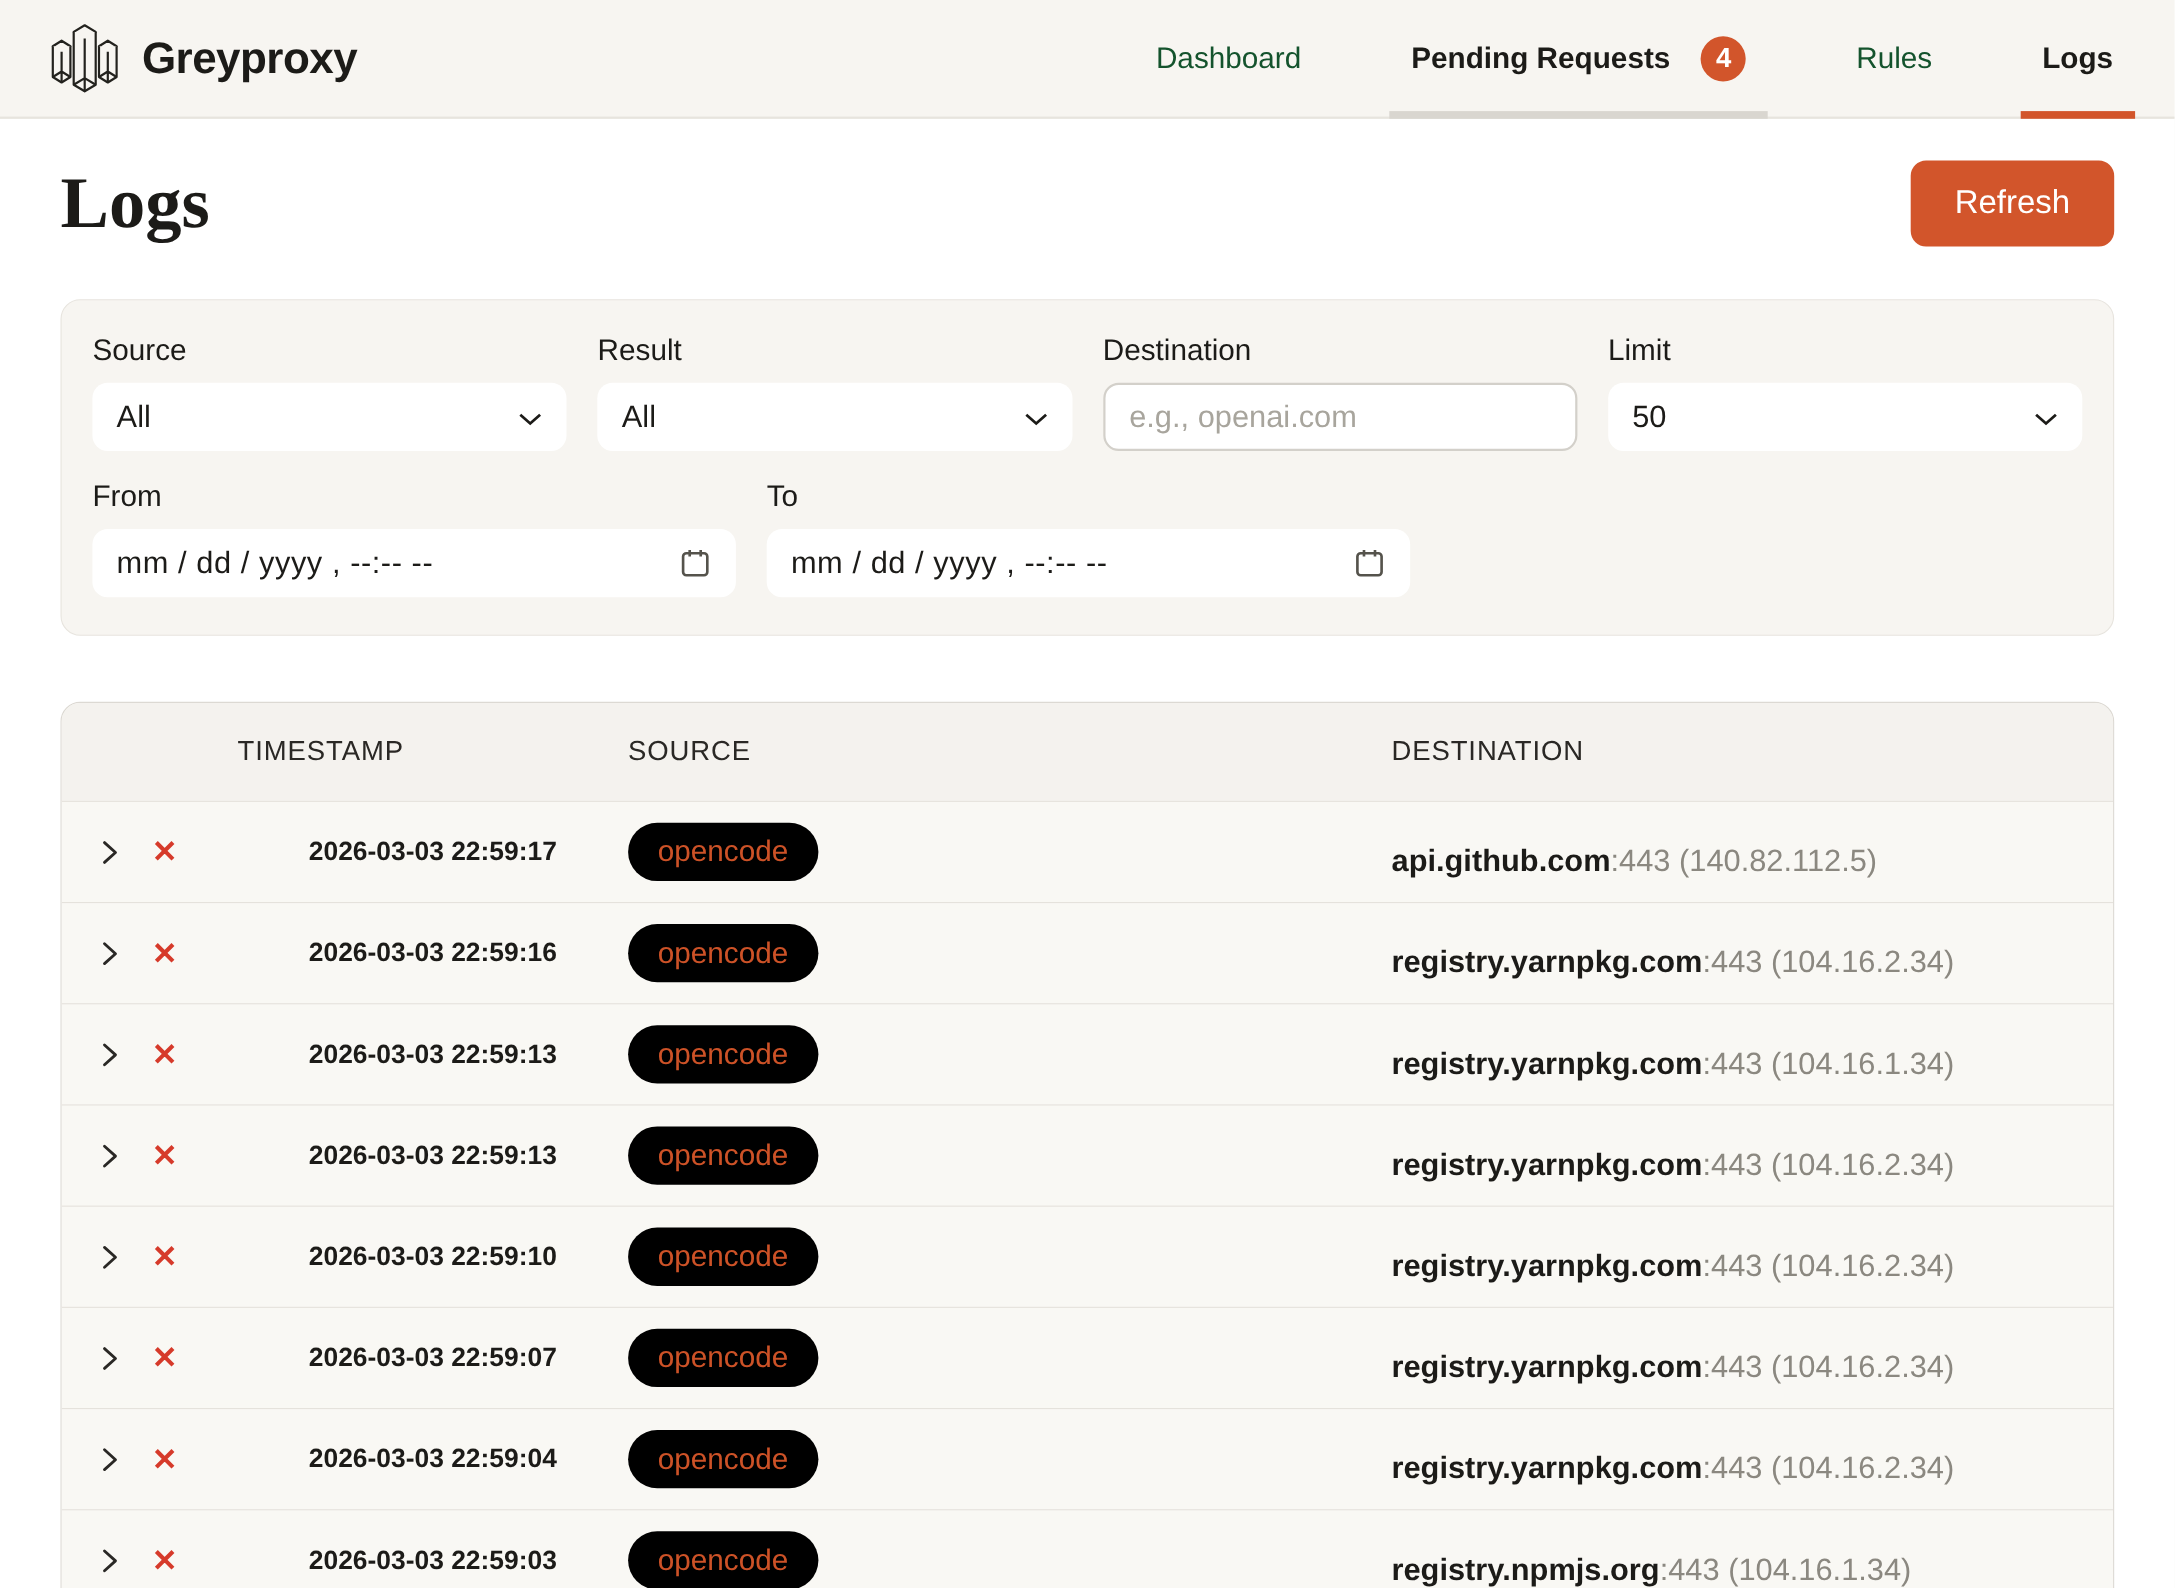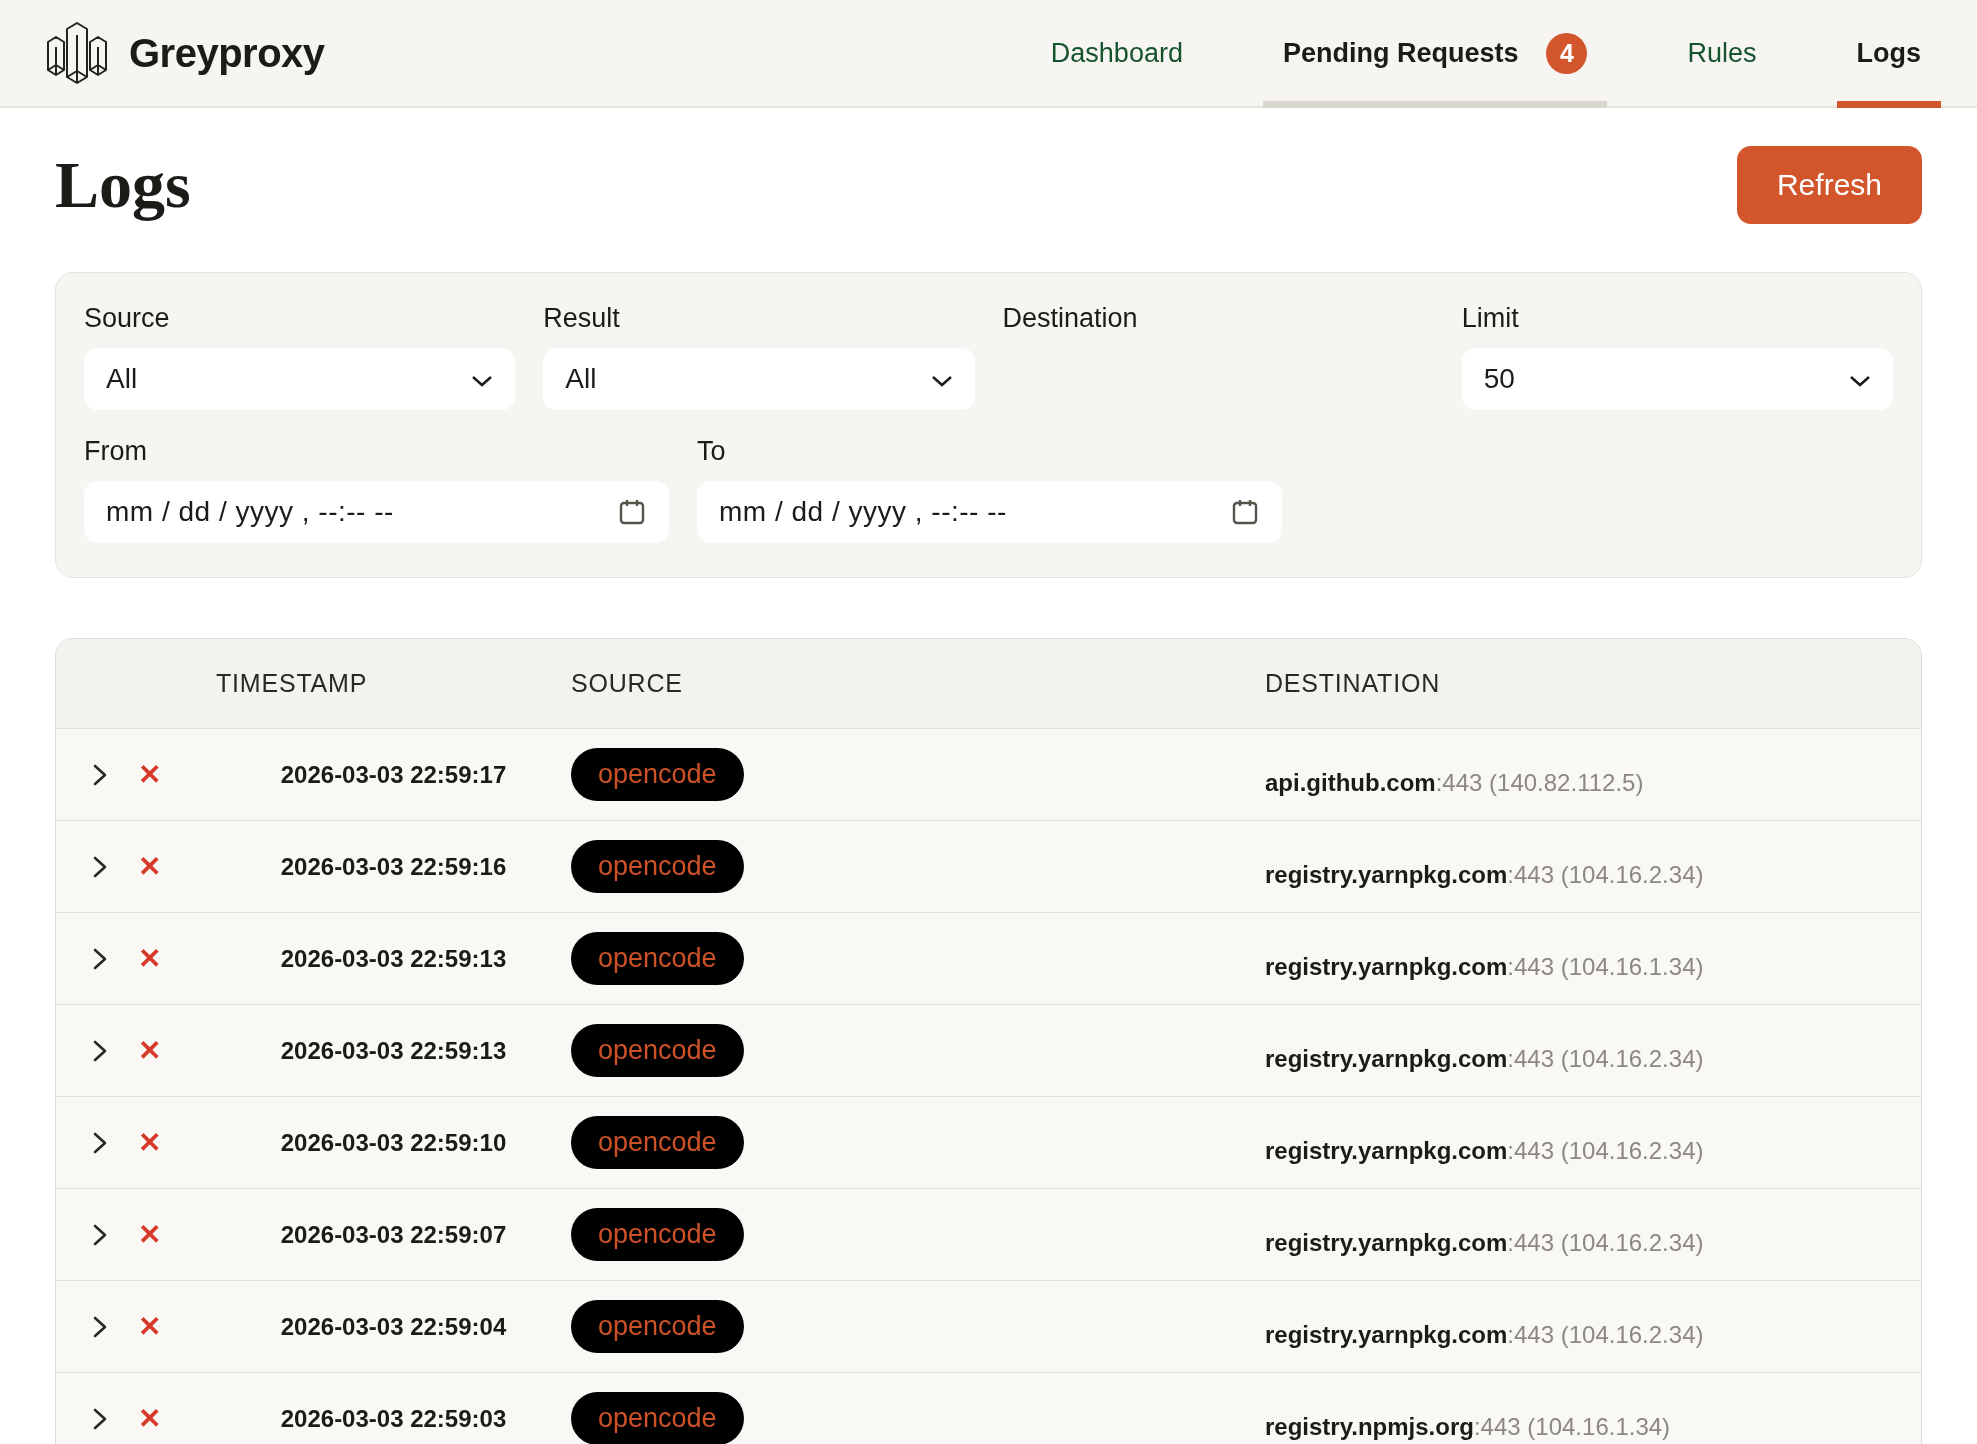--- a/index.html
+++ b/index.html
@@ -68,21 +68,21 @@
   .thead { background:#f4f2ee; height:89px; font-size:25px; letter-spacing:0.8px; color:#2a2825; }
   .trow { height:92px; border-top:1px solid #e5e2dc; background:#f9f8f4; }
   .cell-actions { display:flex; align-items:center; gap:27px; padding-left:33px; }
   .expand-btn, .del-btn { background:none; border:none; padding:0; cursor:pointer; display:flex; align-items:center; }
   .del-btn { color:#d63a2a; font-size:28px; font-weight:700; line-height:1; }
   .cell-ts { font-size:24px; font-weight:700;text-align:center; }
   .src-badge {
     display:inline-block; background:#000000; color:#cd5227;
     border-radius:999px; padding:11px 27px; font-size:27px;
   }
-  .cell-dest { font-size:24px;margin-top:16px; }
+  .cell-dest { font-size:28px;margin-top:16px; }
   .cell-dest .host { font-weight:700; color:#1c1b18; }
   .cell-dest .dim { color:#8b8880; font-weight:400; }
 </style>
 </head>
 <body>
 
 <header class="app-header">
   <div class="brand">
     <span style="display:flex;">
       <svg width="64" height="64" viewBox="0 0 64 64" fill="none" stroke="#23221e" stroke-width="2" stroke-linejoin="round">
@@ -148,20 +148,23 @@
           <span>All</span>
           <span class="chev">
             <svg width="22" height="14" viewBox="0 0 22 14" fill="none" stroke="#1c1b18" stroke-width="2.5">
                 <polyline points="2,3 11,11 20,3"></polyline>
               </svg>
           </span>
         </div>
       </div>
       <div>
         <label class="f-label">Destination</label>
+        <div class="control dest-input">
+          <span class="ph">e.g., openai.com</span>
+        </div>
       </div>
       <div>
         <label class="f-label">Limit</label>
         <div class="control">
           <span>50</span>
           <span class="chev">
             <svg width="22" height="14" viewBox="0 0 22 14" fill="none" stroke="#1c1b18" stroke-width="2.5">
                 <polyline points="2,3 11,11 20,3"></polyline>
               </svg>
           </span>

